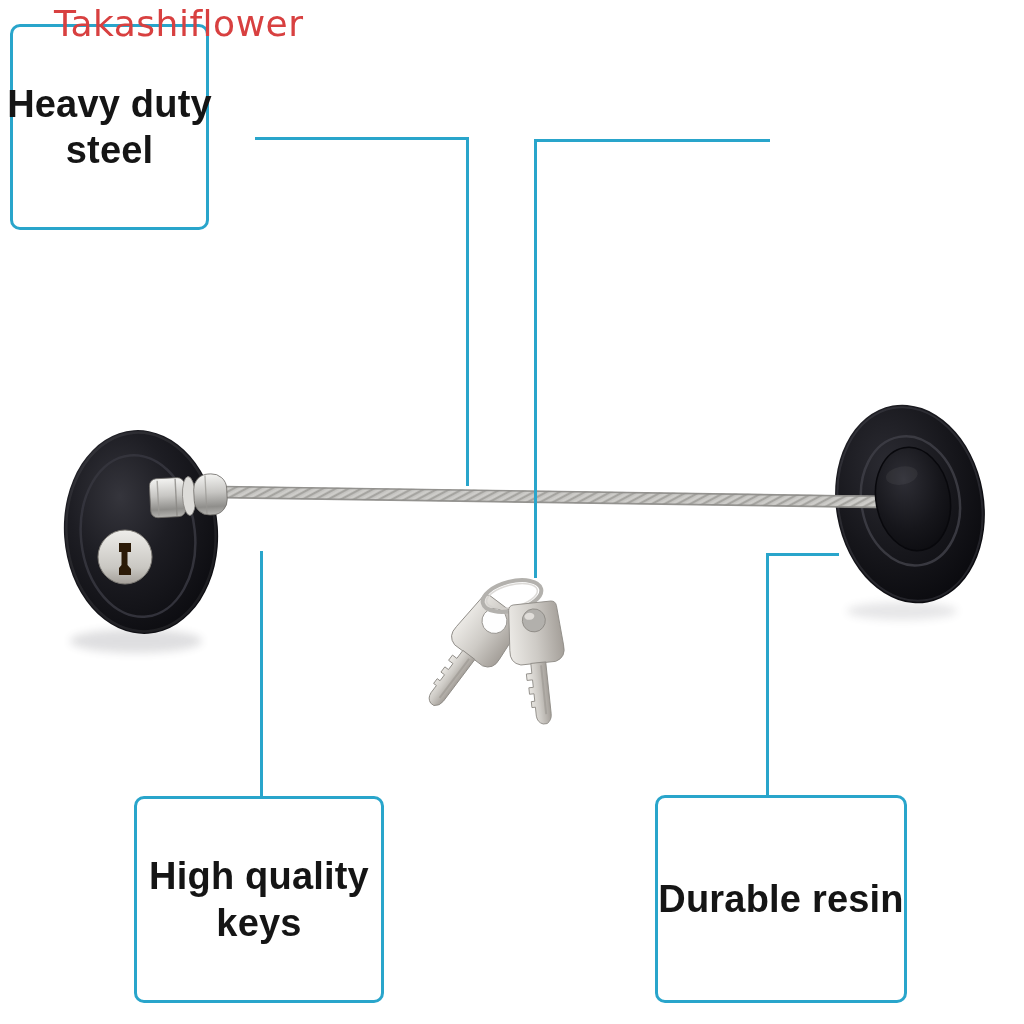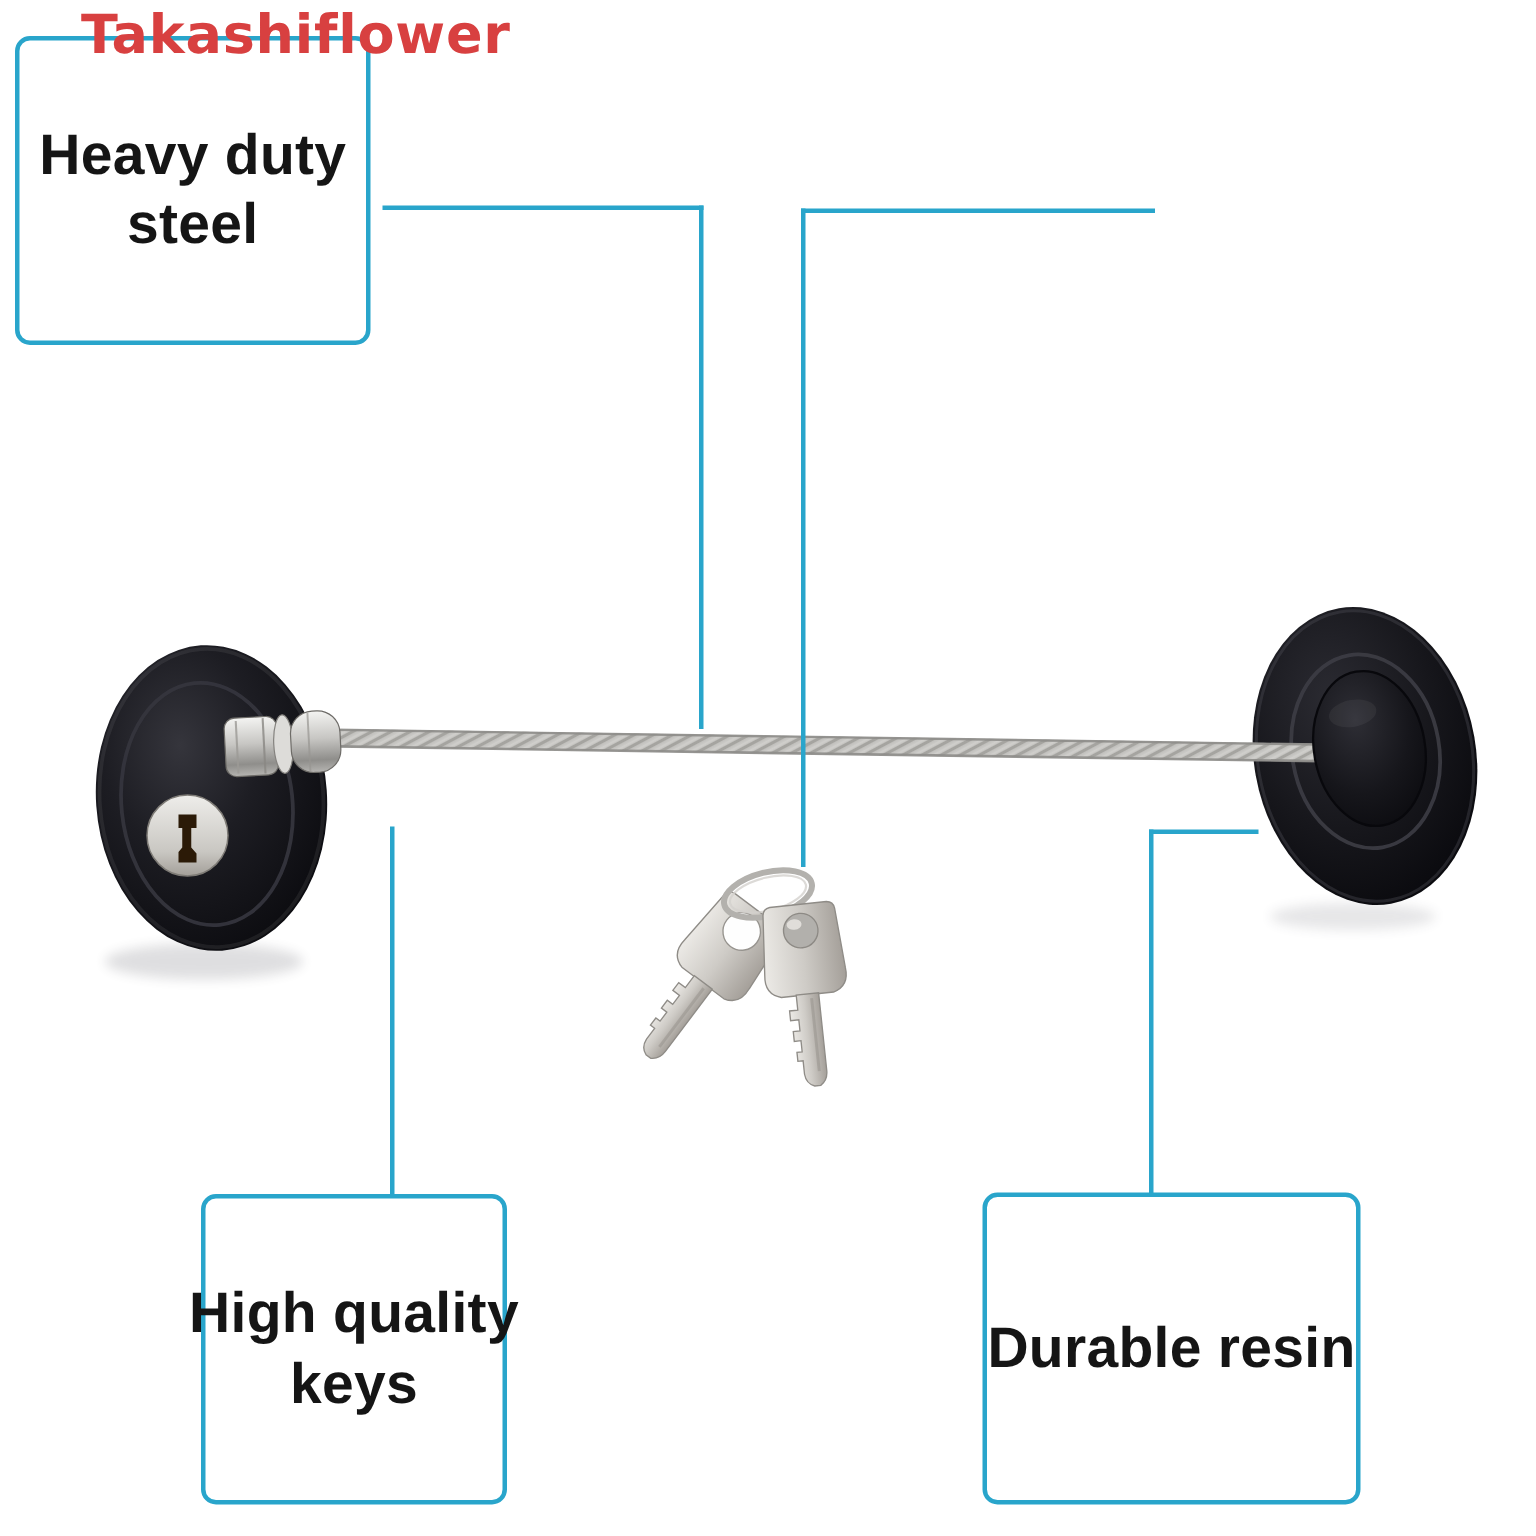--- a/index.html
+++ b/index.html
@@ -7,25 +7,25 @@
          font-family:"Liberation Sans",sans-serif;}
   .photo{position:absolute;left:0;top:0;z-index:1;}
   .connector{position:absolute;background:#29a5cb;z-index:2;}
   .callout{position:absolute;box-sizing:border-box;background:#ffffff;border:3px solid #29a5cb;
            border-radius:10px;display:flex;flex-direction:column;align-items:center;justify-content:center;
            z-index:3;text-align:center;}
   .callout .line{display:block;font-weight:bold;font-size:38px;line-height:1.22;color:#151515;
                  letter-spacing:0.2px;white-space:nowrap;}
   .callout .line:empty{display:none;}
   .brand{position:absolute;left:54px;top:3px;z-index:4;font-family:"DejaVu Sans",sans-serif;
-         font-weight:bold;font-size:36px;color:#d84040;letter-spacing:0.5px;white-space:nowrap;}
+         font-weight:normal;font-size:36px;color:#d84040;letter-spacing:0.5px;white-space:nowrap;}
   
-  .box-a{left:10px;top:24px;width:237px;height:206px;}
+  .box-a{left:10px;top:24px;width:199px;height:206px;}
   .box-b{left:769px;top:24px;width:249px;height:206px;}
-  .box-c{left:134px;top:796px;width:204px;height:207px;}
+  .box-c{left:134px;top:796px;width:250px;height:207px;}
   .box-d{left:655px;top:795px;width:252px;height:208px;}
   
   .conn-a-h{left:255px;top:137px;width:214px;height:3px;}
   .conn-a-v{left:466px;top:137px;width:3px;height:349px;}
   .conn-b-h{left:534px;top:139px;width:236px;height:3px;}
   .conn-b-v{left:534px;top:139px;width:3px;height:439px;}
   .conn-c-v{left:260px;top:551px;width:3px;height:246px;}
   .conn-d-v{left:766px;top:553px;width:3px;height:243px;}
   .conn-d-h{left:766px;top:553px;width:73px;height:3px;}
 </style>

